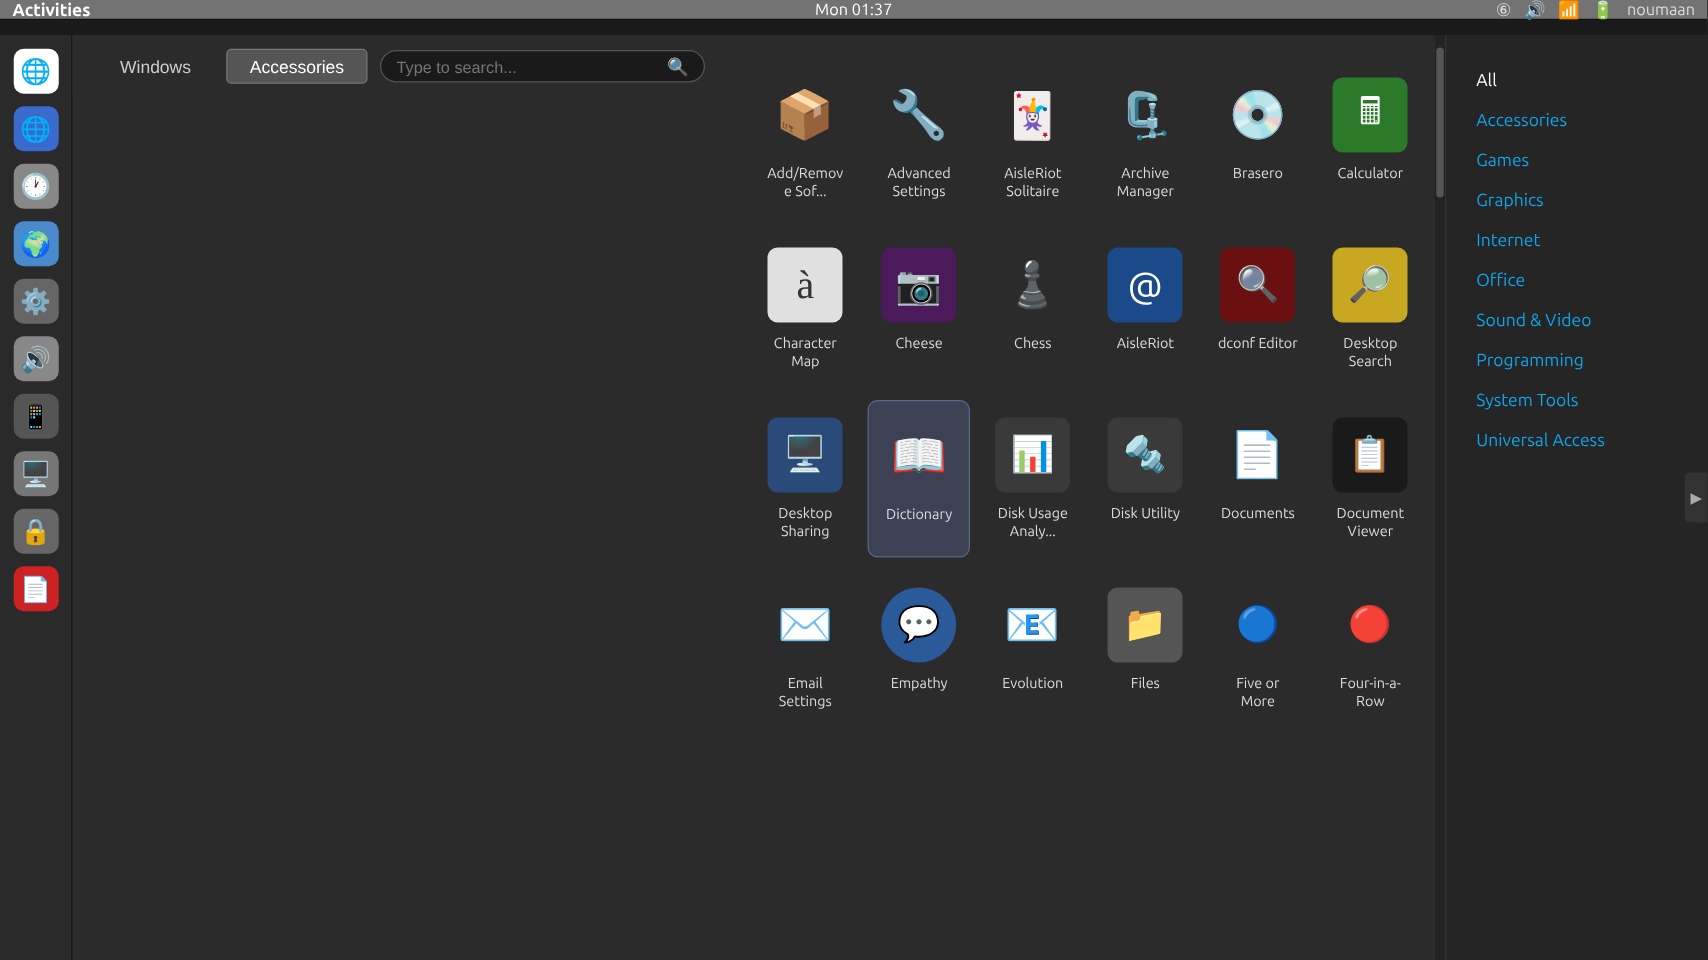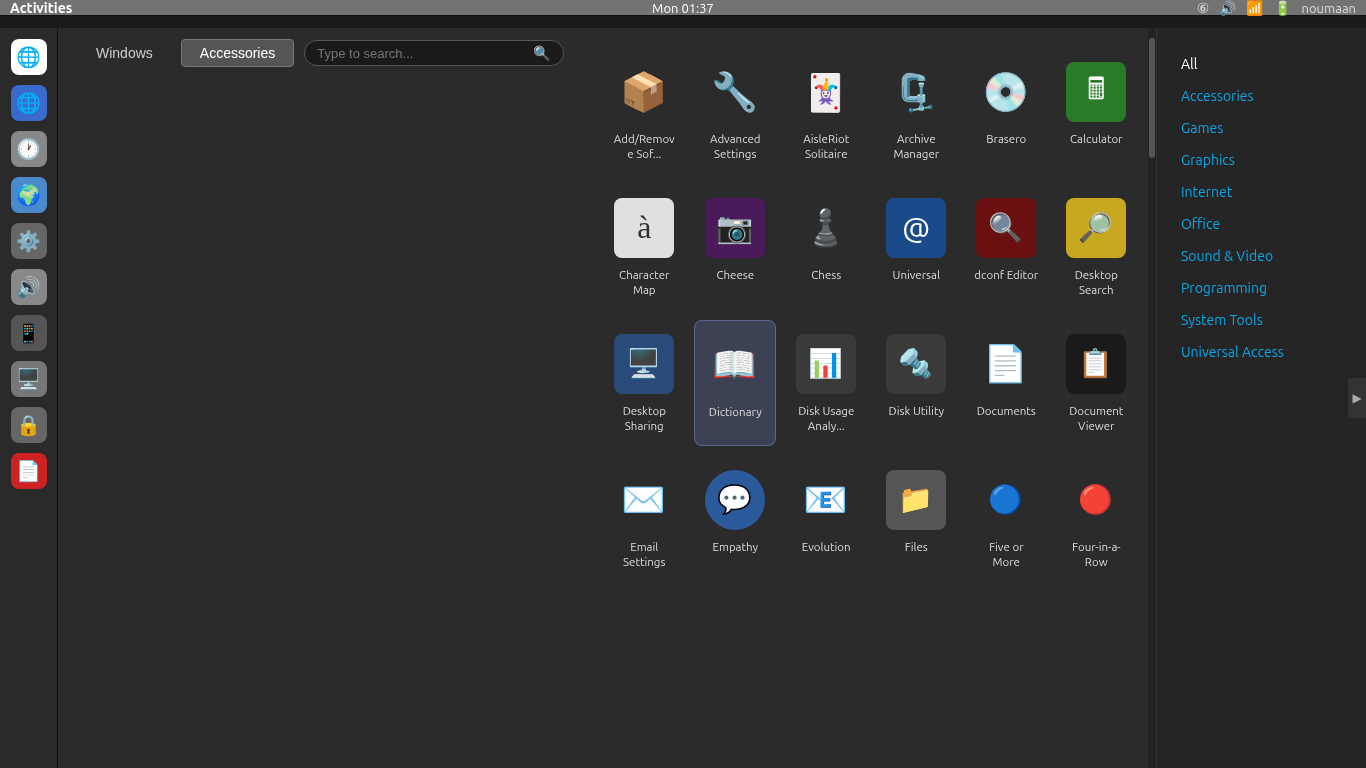--- a/index.html
+++ b/index.html
@@ -356,21 +356,21 @@
           <div class="app-item">
     <div class="app-icon-wrap">
       <div style="width:60px;height:60px;display:flex;align-items:center;justify-content:center;font-size:36px;">♟️</div>
     </div>
     <span class="app-label">Chess</span>
   </div>
           <div class="app-item">
     <div class="app-icon-wrap">
       <div style="width:60px;height:60px;background:#1a4a8a;border-radius:8px;display:flex;align-items:center;justify-content:center;font-size:30px;color:#fff;">@</div>
     </div>
-    <span class="app-label">Universal</span>
+    <span class="app-label">AisleRiot</span>
   </div>
           <div class="app-item">
     <div class="app-icon-wrap">
       <div style="width:60px;height:60px;background:#6a1010;border-radius:8px;display:flex;align-items:center;justify-content:center;font-size:28px;">🔍</div>
     </div>
     <span class="app-label">dconf Editor</span>
   </div>
           <div class="app-item">
     <div class="app-icon-wrap">
       <div style="width:60px;height:60px;background:#c8a820;border-radius:8px;display:flex;align-items:center;justify-content:center;font-size:28px;">🔎</div>

